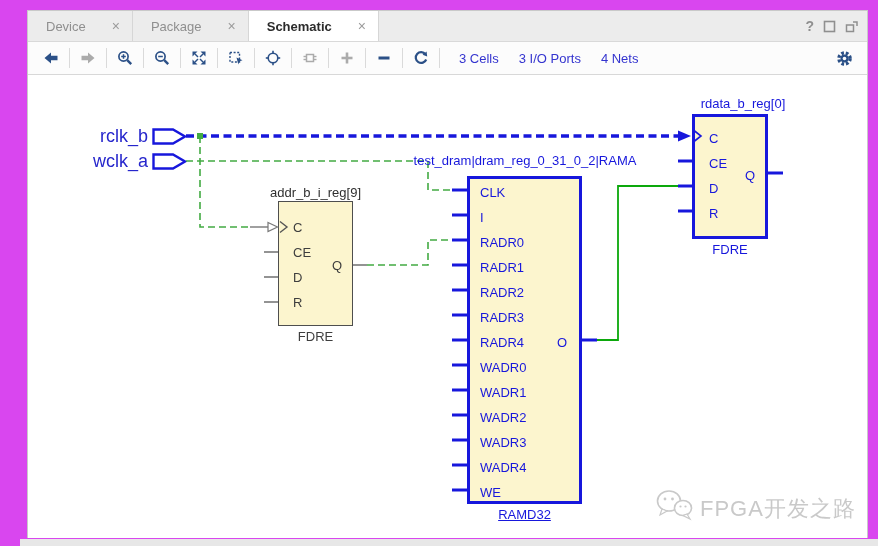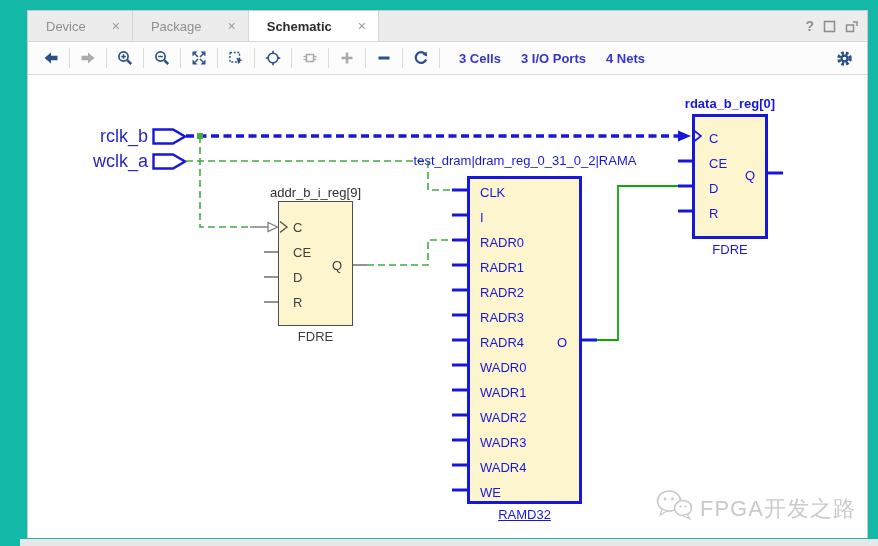--- a/index.html
+++ b/index.html
@@ -1,33 +1,33 @@
 <!DOCTYPE html>
 <html style="--sel: #1717DC; --green: #43AB43; --green2: #0CA80C; --cream: #FCF5CE; --navy: #2B5087; --disabled: #ABABAB; --link: #3434CF; --unsel: #4E4E4E; --unsel-text: #3E3E3E; --stub-gray: #787878;"><head>
 <meta charset="utf-8">
 <style>
   html,body{margin:0;padding:0;background:#ffffff;font-family:"Liberation Sans",sans-serif;}
-  .page{position:relative;width:878px;height:546px;overflow:hidden;background:#14b8a6;}
+  .page{position:relative;width:878px;height:546px;overflow:hidden;background:#d946ef;}
   .bottom-strip{position:absolute;left:20px;top:539px;width:858px;height:7px;background:#E7E7E7;}
   .win{position:absolute;left:27px;top:10px;width:841px;height:528px;border:1px solid #C9C9C9;background:#fff;box-sizing:border-box;}
   
   .tabbar{position:relative;height:30px;background:#ECECEC;display:flex;align-items:stretch;border-bottom:1px solid #D9D9D9;}
   .tab{display:flex;align-items:center;padding:0 12px 0 18px;font-size:13px;color:#8F8F8F;border-right:1px solid #D6D6D6;cursor:default;}
   .tab .lbl{margin-right:26px;}
   .tab.active{background:#FFFFFF;color:#2B2B2B;font-weight:bold;}
   .tab .x{color:#9B9B9B;font-size:14px;font-weight:normal;}
   .winctl{position:absolute;right:8px;top:0;height:30px;display:flex;align-items:center;gap:9px;color:#8F8F8F;}
   .winctl .q{font-size:14px;font-weight:bold;}
   
   .toolbar{height:33px;background:#FCFCFC;border-bottom:1px solid #D8D8D8;display:flex;align-items:center;padding:0 10px;box-sizing:border-box;}
   .tbtn{width:26px;height:24px;display:flex;align-items:center;justify-content:center;}
   .tsep{width:1px;height:20px;background:#DADADA;margin:0 5px;}
   .ic-on{color:var(--navy);}
   .ic-off{color:var(--disabled);}
-  .stats{display:flex;gap:20px;margin-left:14px;font-size:13px;font-weight:bold;}
+  .stats{display:flex;gap:20px;margin-left:14px;font-size:13px;}
   .stats span{color:var(--link);cursor:pointer;}
   .tspacer{flex:1;}
   
   .canvas{position:relative;width:839px;height:463px;background:#fff;overflow:hidden;}
   .nets{position:absolute;left:0;top:0;z-index:5;pointer-events:none;}
   .gdash{fill:none;stroke:var(--green);stroke-width:1.6;stroke-dasharray:7 4;}
   .cell{position:absolute;background:var(--cream);box-sizing:border-box;z-index:1;}
   .cell.sel{border:3px solid var(--sel);}
   .cell.unsel{border:1.5px solid var(--unsel);}
   .pin{position:absolute;font-size:13px;height:18px;line-height:18px;}
@@ -217,21 +217,21 @@
       <div class="ctitle sel-t" style="left:361px;top:78px;width:272px;">test_dram|dram_reg_0_31_0_2|RAMA</div>
       <div class="ctype sel-t" style="left:439px;top:432px;width:115px;text-decoration:underline;">RAMD32</div>
 
       <div class="cell sel" style="left:664px;top:39px;width:76px;height:125px;">
         <span class="pin sel-t" style="left:14px;top:13px;">C</span>
         <span class="pin sel-t" style="left:14px;top:38px;">CE</span>
         <span class="pin sel-t" style="left:14px;top:63px;">D</span>
         <span class="pin sel-t" style="left:14px;top:88px;">R</span>
         <span class="pin sel-t" style="right:10px;top:50px;">Q</span>
       </div>
-      <div class="ctitle sel-t" style="left:622px;top:21px;width:160px;font-weight:bold;">rdata_b_reg[0]</div>
+      <div class="ctitle sel-t" style="left:635px;top:21px;width:160px;">rdata_b_reg[0]</div>
       <div class="ctype sel-t" style="left:664px;top:167px;width:76px;">FDRE</div>
 
       <svg class="nets" width="839" height="463">
 
         <line x1="158" y1="61" x2="650" y2="61" style="stroke:var(--sel);stroke-width:3.5;stroke-dasharray:8 4.5"></line>
         <polygon points="650,55.5 663,61 650,66.5" style="fill:var(--sel)"></polygon>
         <rect x="169" y="58" width="6" height="6" style="fill:var(--green)"></rect>
 
         <polyline points="172,61 172,152 222,152" class="gdash"></polyline>
         <line x1="222" y1="152" x2="240" y2="152" style="stroke:var(--stub-gray);stroke-width:1.4"></line>

